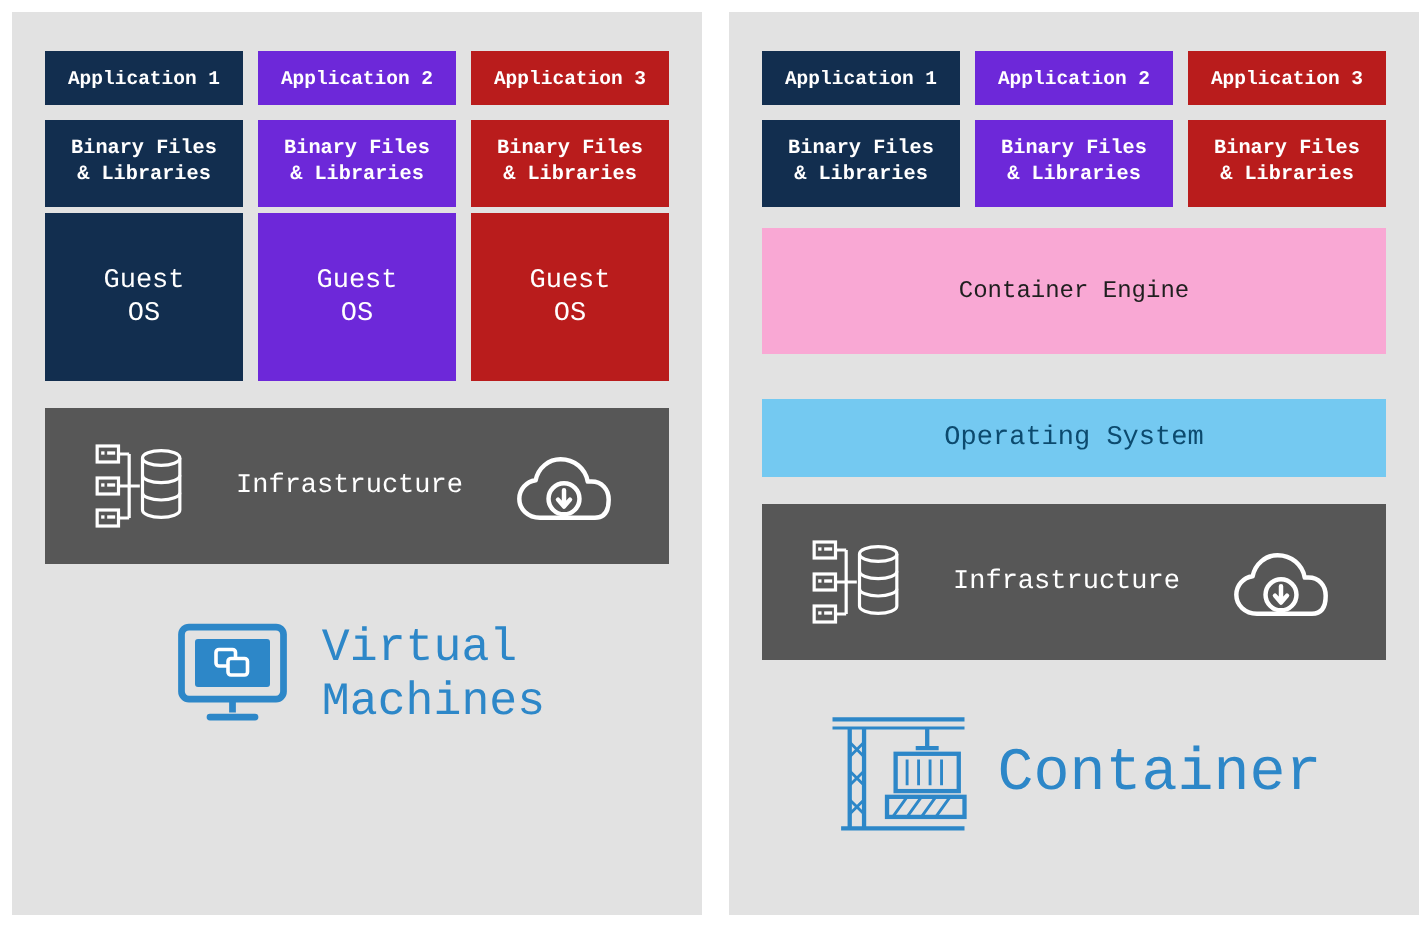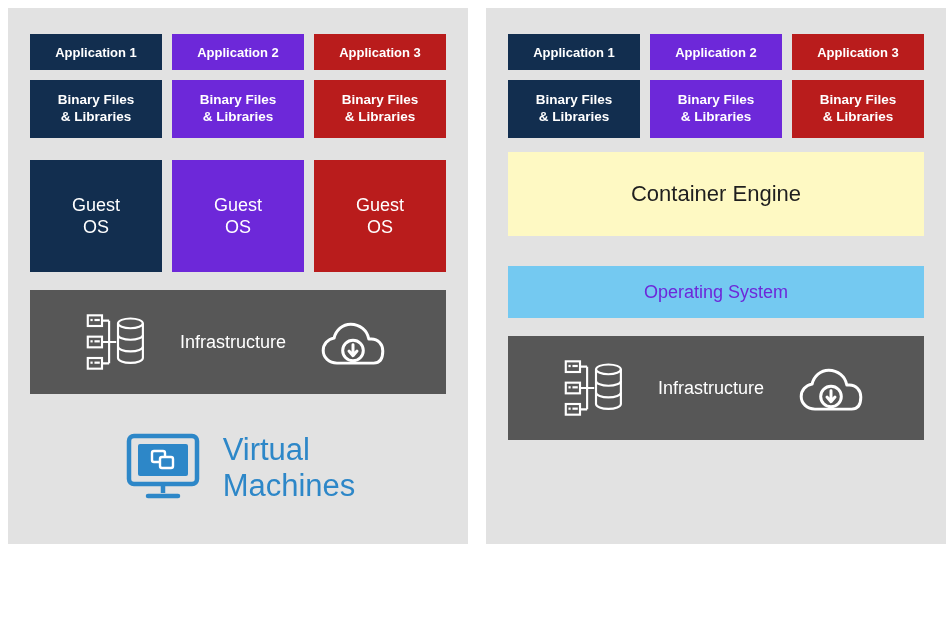--- a/index.html
+++ b/index.html
@@ -2,53 +2,54 @@
 <html><head>
 <meta charset="utf-8">
 <style>
   html,body{margin:0;padding:0;}
   body{
     width:952px;height:618px;background:#ffffff;
     font-family:"Liberation Sans", sans-serif;
     position:relative;overflow:hidden;
   }
   .panel{
-    position:absolute;top:8px;width:460px;height:536px;
+    position:absolute;top:8px;width:460px;height:602px;
     background:#e2e2e2;box-sizing:border-box;
     padding:26px 22px 1px 22px;
+    font-family:Liberation Mono, monospace;
   }
   .panel.left{left:8px;}
   .panel.right{left:486px;}
 
   .row{display:flex;gap:10px;}
   .col{flex:1;}
 
   .block{
     display:flex;align-items:center;justify-content:center;
     text-align:center;color:#ffffff;box-sizing:border-box;
   }
   .app-block{height:36px;font-size:13px;font-weight:700;}
   .bin-block{height:58px;font-size:13.5px;font-weight:700;margin-top:10px;}
-  .guest-block{height:112px;font-size:18px;font-weight:400;margin-top:22px;}
+  .guest-block{height:112px;font-size:18px;font-weight:400;margin-top:4px;}
   .pre{white-space:pre-line;line-height:1.25;}
 
   .c-navy{background:#122e4f;}
   .c-green{background:#6d28d9;}
   .c-blue{background:#b91c1c;}
 
   .hypervisor{
     margin-top:16px;height:52px;background:#a9a9a9;color:#3b3b3b;
     font-size:18px;display:flex;align-items:center;justify-content:center;
   }
   .engine-bar{
-    margin-top:14px;height:84px;background:#fef9c3;color:#1f1f1f;
-    font-size:22px;display:flex;align-items:center;justify-content:center;
+    margin-top:14px;height:84px;background:#f9a8d4;color:#1f1f1f;
+    font-size:16px;display:flex;align-items:center;justify-content:center;
   }
   .os-bar{
-    margin-top:30px;height:52px;background:#74c9f1;color:#6d28d9;
+    margin-top:30px;height:52px;background:#74c9f1;color:#0c4a6e;
     font-size:18px;display:flex;align-items:center;justify-content:center;
   }
   .infra{
     margin-top:18px;height:104px;background:#575757;color:#ffffff;
     font-size:18px;display:flex;align-items:center;justify-content:center;gap:30px;
   }
   .infra svg{display:block;}
 
   .caption{
     margin-top:30px;display:flex;align-items:center;justify-content:center;gap:18px;
@@ -216,14 +217,32 @@
     <span>Infrastructure</span>
     <span>
       <svg width="74" height="55" viewBox="0 0 64 48" fill="none" stroke="#ffffff" stroke-width="2.6" stroke-linecap="round" stroke-linejoin="round">
         <path d="M50 42 H18 c-7 0 -12 -5 -12 -11 c0 -5.5 4 -10 9.5 -10.8 C17 13 23 8 30 8 c8 0 14.5 5.5 15.8 13 H48 c6 0 10 4.5 10 10.5 S56 42 50 42 z"></path>
         <circle cx="32" cy="31" r="9"></circle>
         <path d="M32 26 V35 M28.5 31.5 L32 35.5 L35.5 31.5"></path>
       </svg>
     </span>
   </div>
 
+  <div class="caption">
+    <span>
+      <svg width="96" height="88" viewBox="0 0 100 92" fill="none" stroke="#2d87c8" stroke-width="3">
+        <path d="M4 10 H96"></path>
+        <path d="M4 16 H96" stroke-width="2"></path>
+        <path d="M16 16 V86 M26 16 V86"></path>
+        <path d="M16 26 L26 36 M26 26 L16 36 M16 46 L26 56 M26 46 L16 56 M16 66 L26 76 M26 66 L16 76" stroke-width="2"></path>
+        <path d="M70 16 V30"></path>
+        <path d="M62 30 H78"></path>
+        <rect x="48" y="34" width="44" height="26"></rect>
+        <path d="M56 38 V56 M64 38 V56 M72 38 V56 M80 38 V56" stroke-width="2"></path>
+        <rect x="42" y="64" width="54" height="14"></rect>
+        <path d="M46 78 L56 64 M56 78 L66 64 M66 78 L76 64 M76 78 L86 64" stroke-width="2"></path>
+        <path d="M10 86 H96"></path>
+      </svg>
+    </span>
+    <span class="caption-text big">Container</span>
+  </div>
 
 </div>
 
 </body></html>

